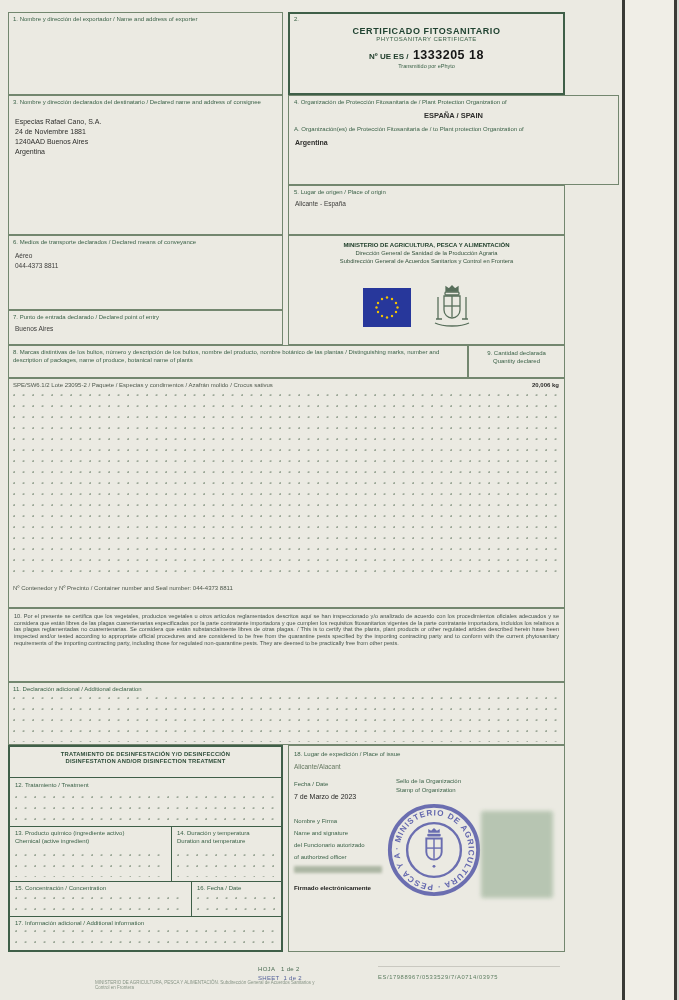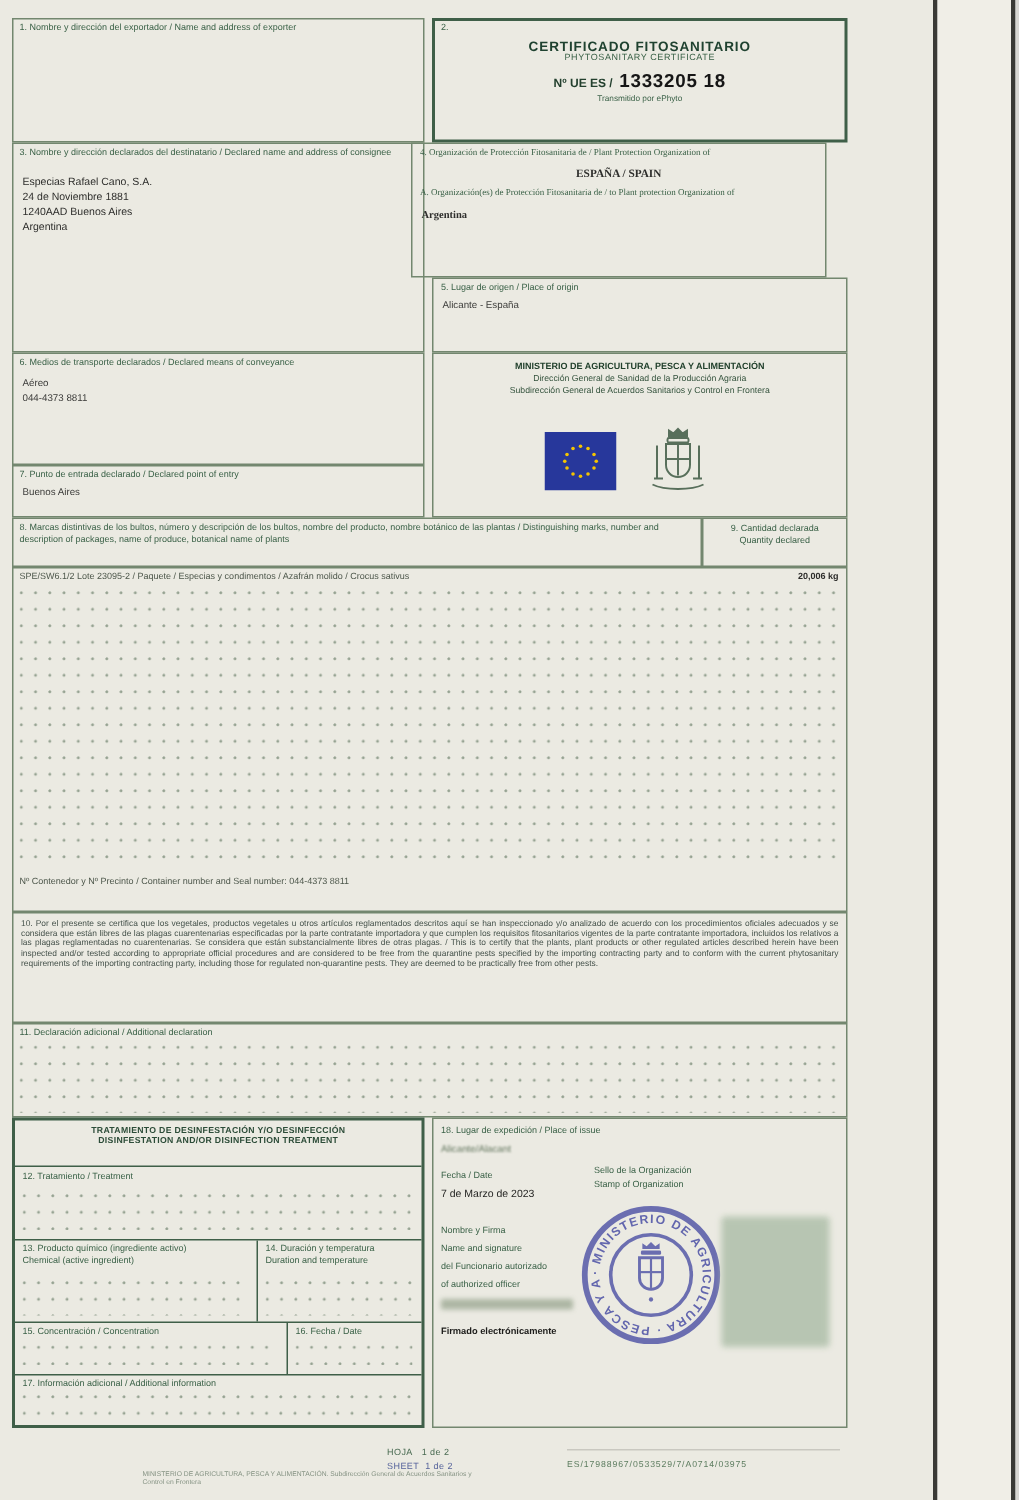--- a/index.html
+++ b/index.html
@@ -65,21 +65,21 @@
     <div class="box" style="left:8px;top:95px;width:275px;height:140px;">
       <p class="lbl" style="margin:3px 4px;">3. Nombre y dirección declarados del destinatario / Declared name and address of consignee</p>
       <div style="margin:10px 0 0 6px;">
         <p class="val">Especias Rafael Cano, S.A.</p>
         <p class="val">24 de Noviembre 1881</p>
         <p class="val">1240AAD Buenos Aires</p>
         <p class="val">Argentina</p>
       </div>
     </div>
 
-    <div class="box" style="left:274px;top:95px;width:277px;height:90px;font-family:Liberation Serif, serif;">
+    <div class="box" style="left:288px;top:95px;width:331px;height:90px;">
       <p class="lbl" style="margin:3px 5px 0 5px;">4. Organización de Protección Fitosanitaria de / Plant Protection Organization of</p>
       <p class="val bold center" style="margin-top:4px;font-size:7.5px;">ESPAÑA / SPAIN</p>
       <p class="lbl" style="margin:5px 5px 0 5px;">A. Organización(es) de Protección Fitosanitaria de / to Plant protection Organization of</p>
       <p class="val bold" style="margin:5px 0 0 6px;">Argentina</p>
     </div>
 
     <div class="box" style="left:288px;top:185px;width:277px;height:50px;">
       <p class="lbl" style="margin:3px 5px 0 5px;">5. Lugar de origen / Place of origin</p>
       <p class="val-sm" style="margin:2px 0 0 6px;">Alicante - España</p>
     </div>

